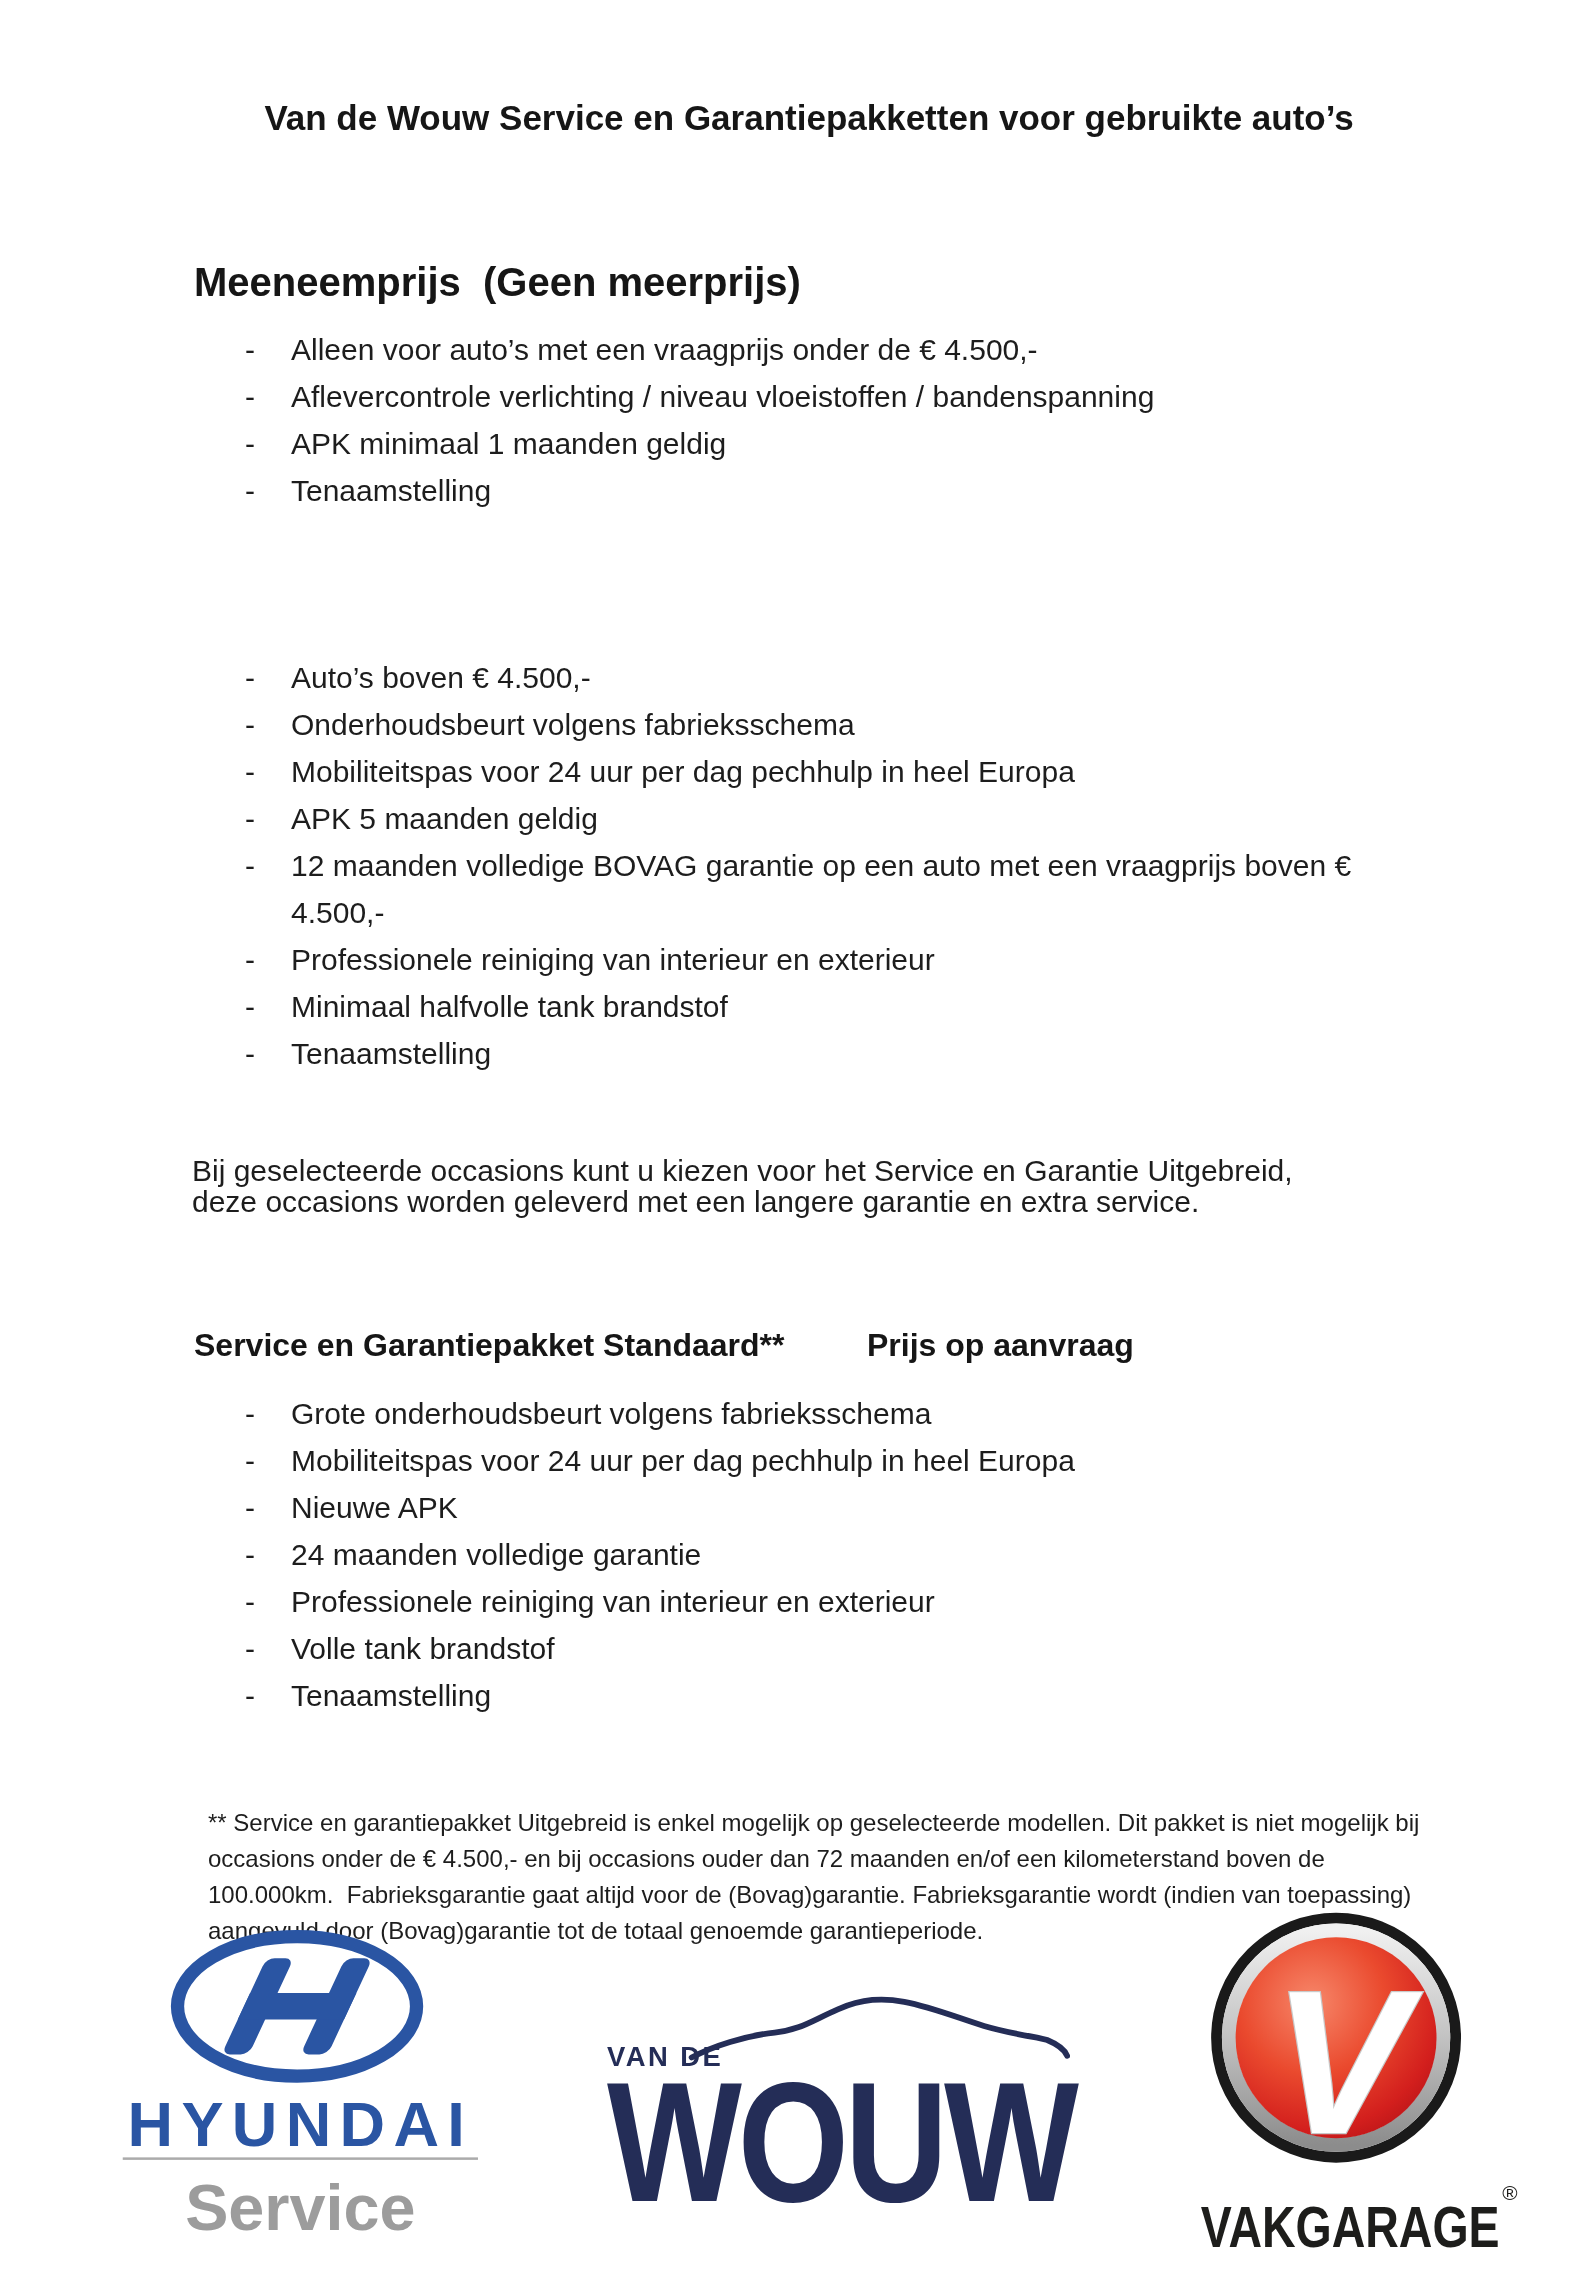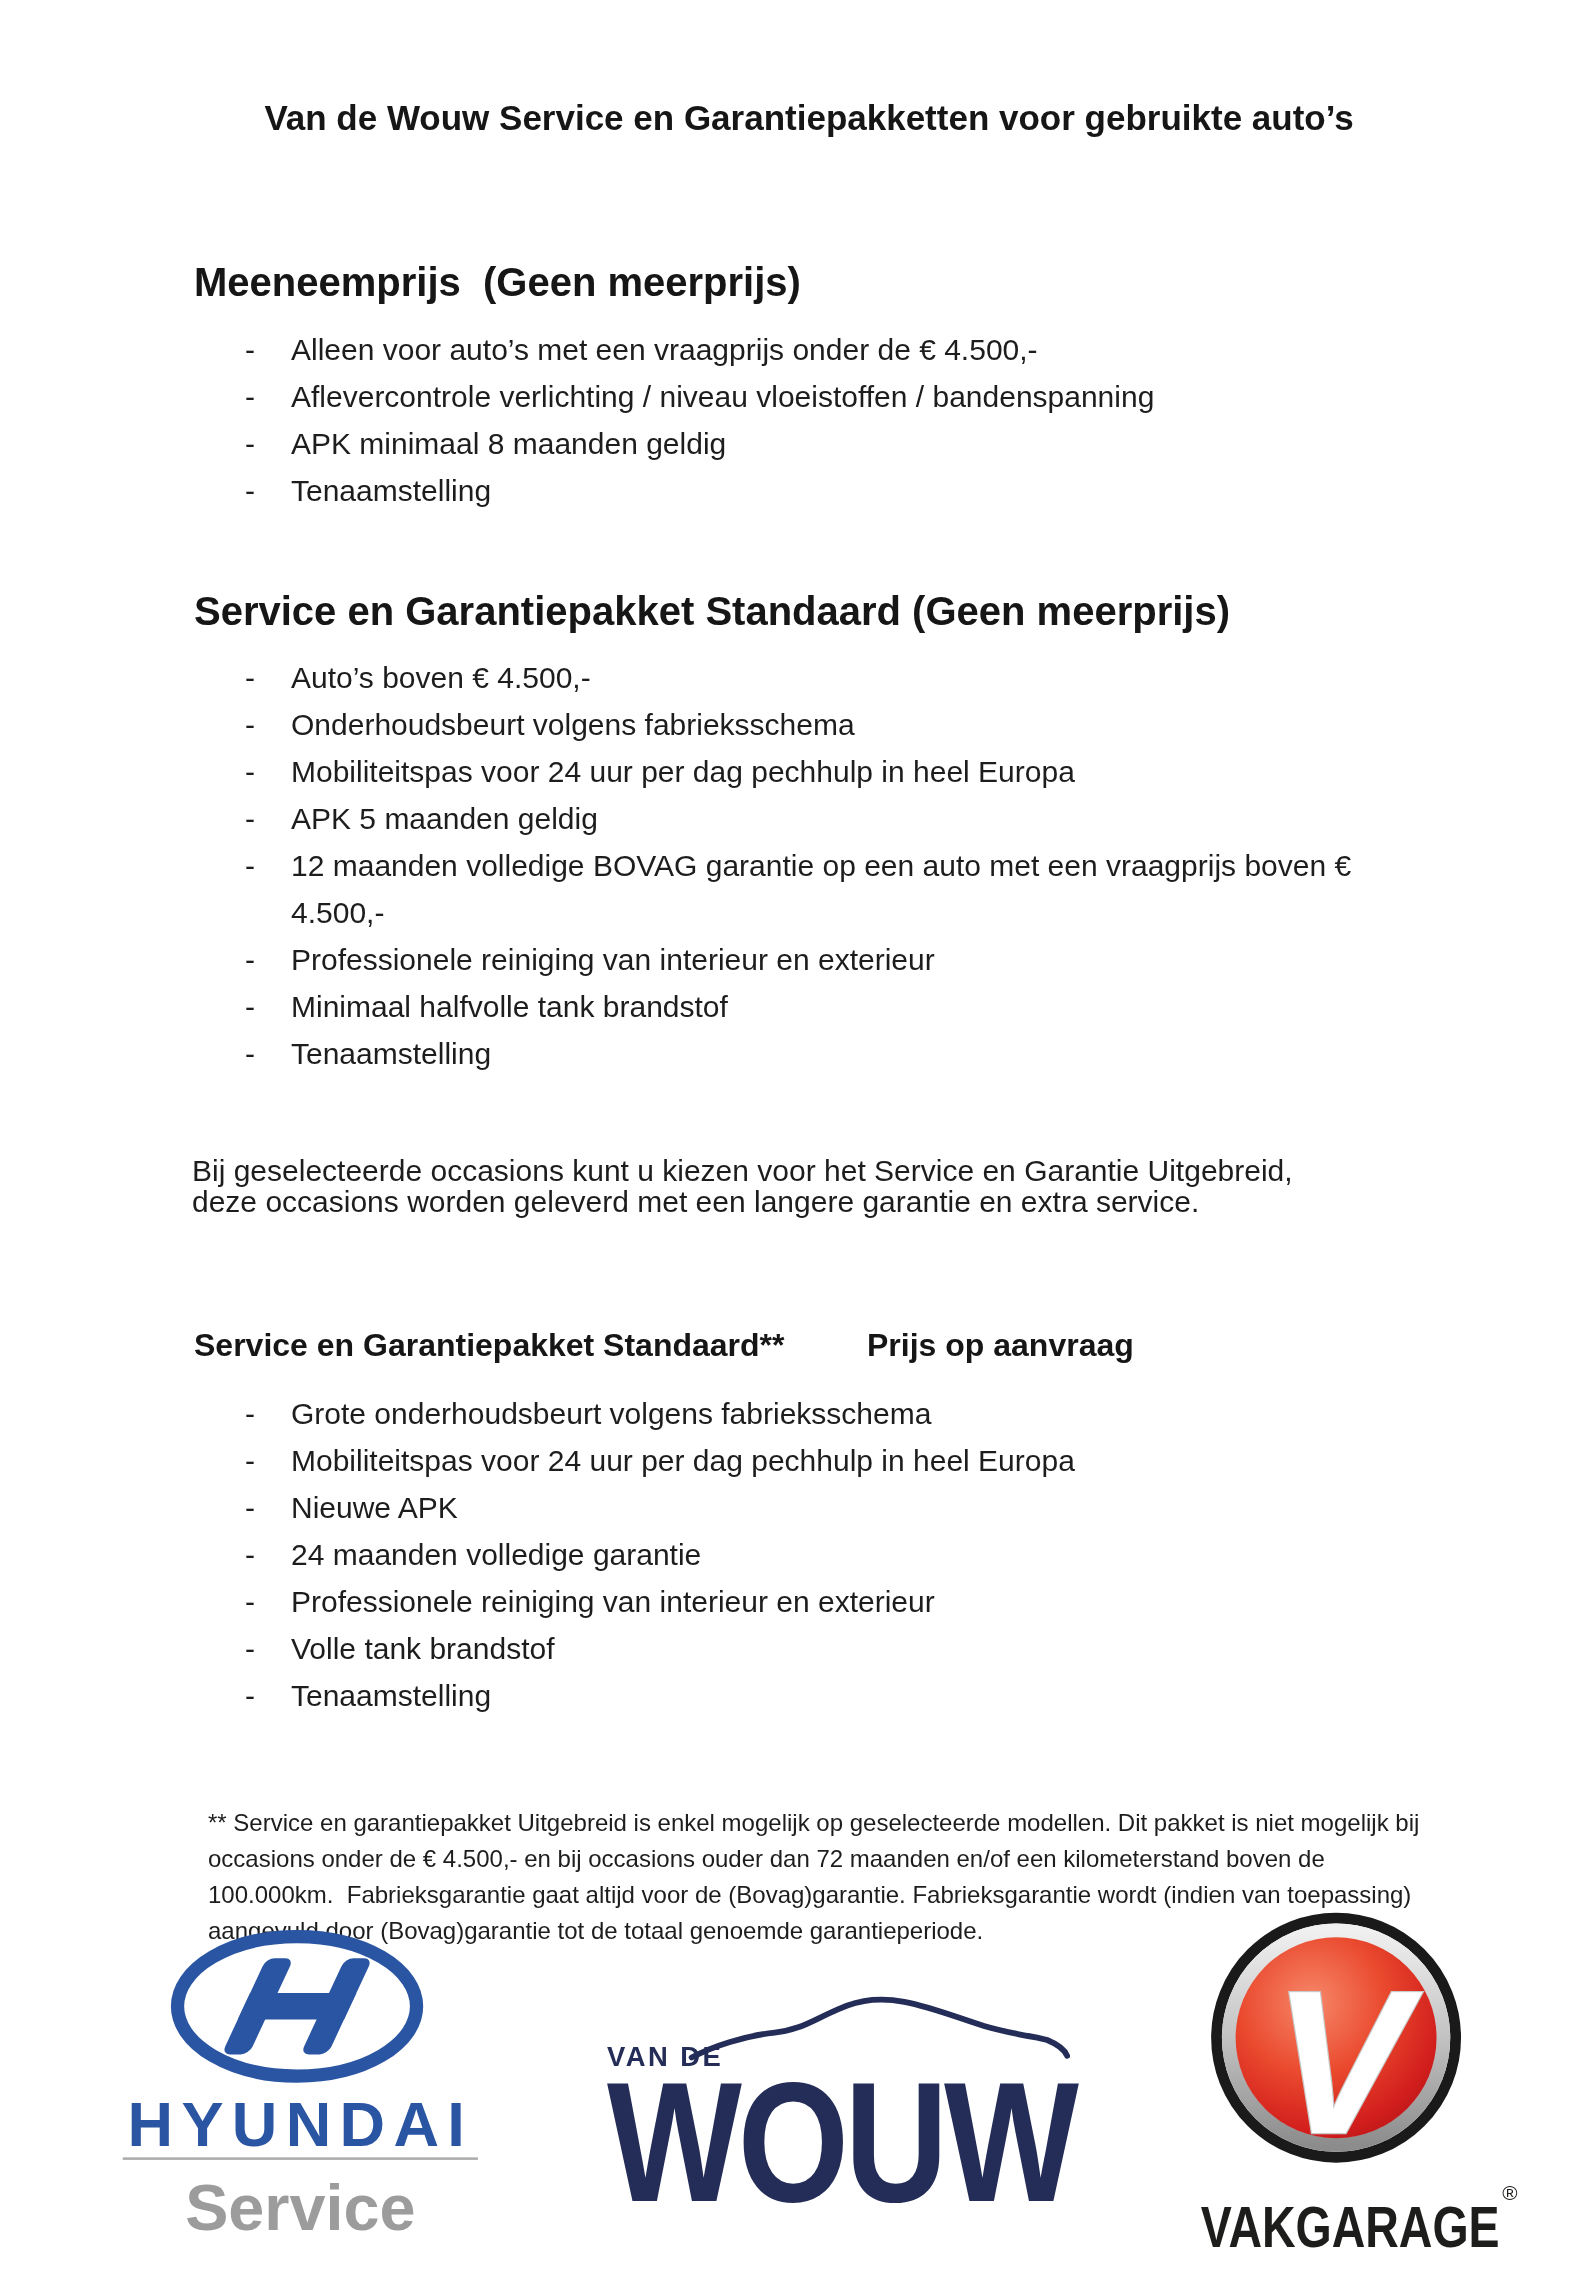--- a/index.html
+++ b/index.html
@@ -71,29 +71,28 @@
       <li>
         <span class="dash">-</span>
         <span class="item-text">Alleen voor auto’s met een vraagprijs onder de € 4.500,-</span>
       </li>
       <li>
         <span class="dash">-</span>
         <span class="item-text">Aflevercontrole verlichting / niveau vloeistoffen / bandenspanning</span>
       </li>
       <li>
         <span class="dash">-</span>
-        <span class="item-text">APK minimaal 8 maanden geldig</span>
+        <span class="item-text">APK minimaal 1 maanden geldig</span>
       </li>
       <li>
         <span class="dash">-</span>
         <span class="item-text">Tenaamstelling</span>
       </li>
     </ul>
 
-  <h2 class="sec-heading h2">Service en Garantiepakket Standaard (Geen meerprijs)</h2>
   <ul class="bullet-list" id="list-1">
       <li>
         <span class="dash">-</span>
         <span class="item-text">Auto’s boven € 4.500,-</span>
       </li>
       <li>
         <span class="dash">-</span>
         <span class="item-text">Onderhoudsbeurt volgens fabrieksschema</span>
       </li>
       <li>

